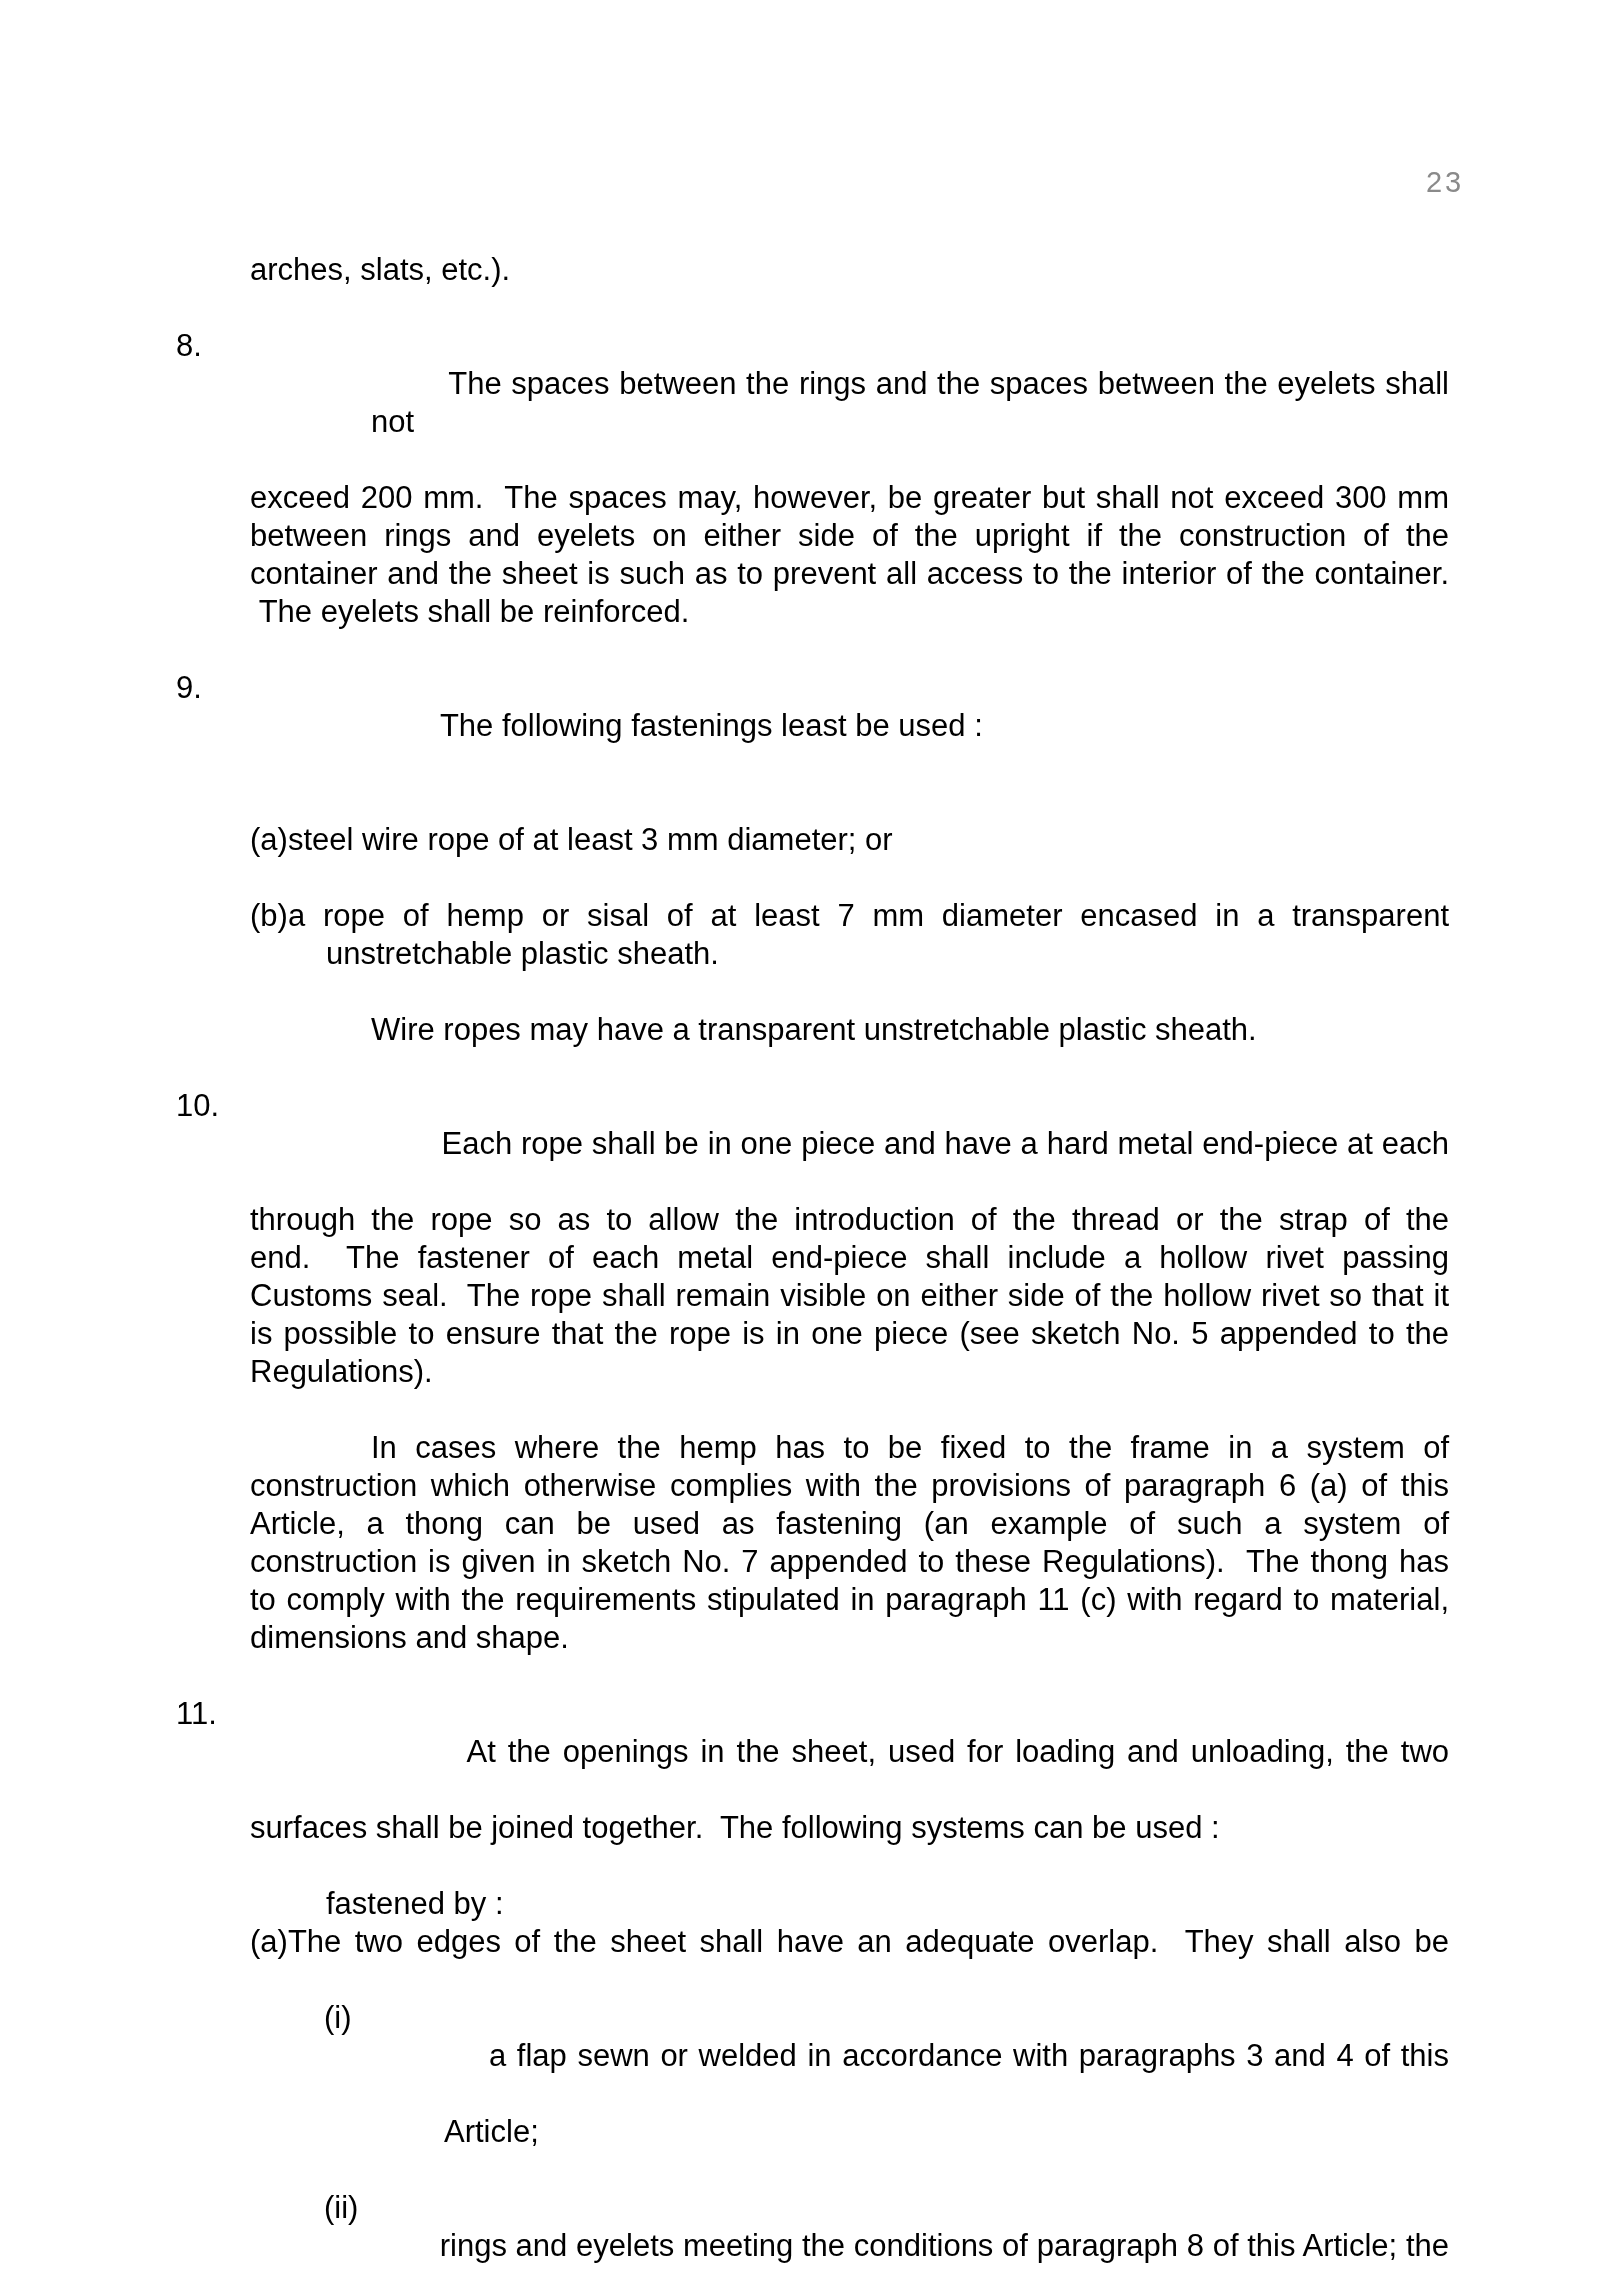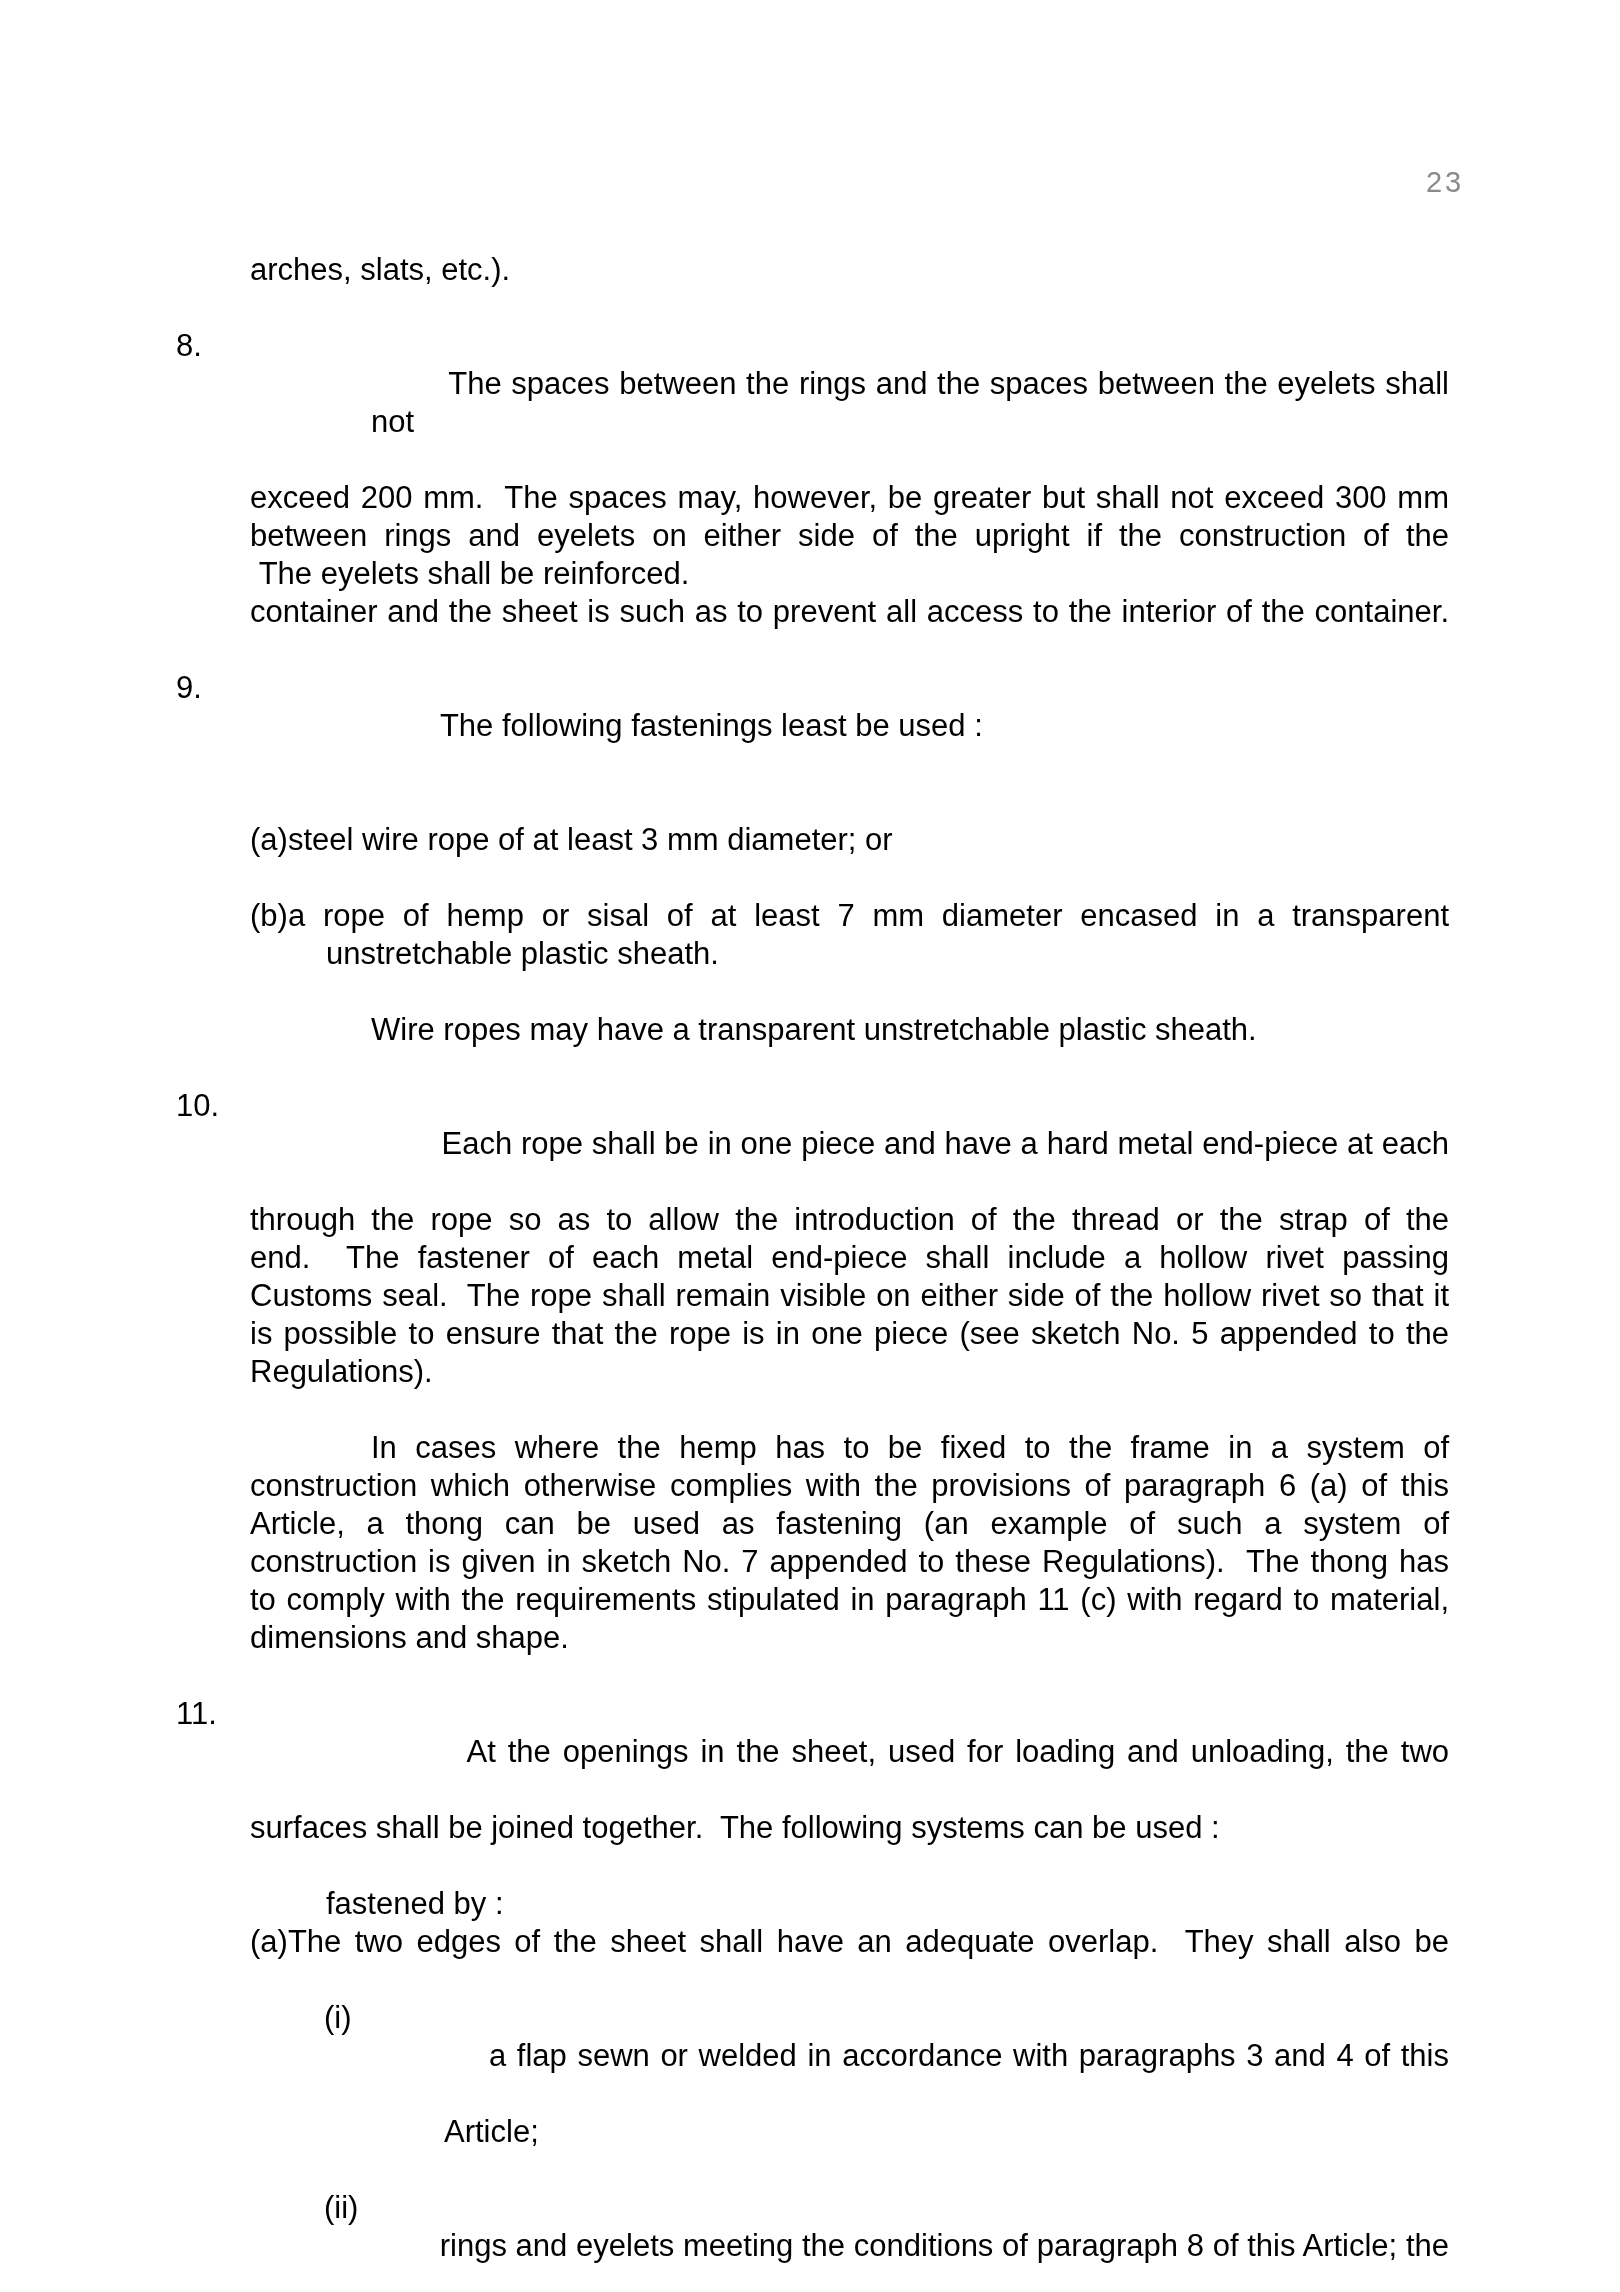--- a/index.html
+++ b/index.html
@@ -52,22 +52,22 @@
     <div class="block">
       <div class="ln">arches, slats, etc.).</div>
     </div>
 
     <div class="block">
       <div class="ln j pl-tab">
         <span class="num">8.</span><span>The spaces between the rings and the spaces between the eyelets shall not</span>
       </div>
       <div class="ln j">exceed 200 mm.  The spaces may, however, be greater but shall not exceed 300 mm</div>
       <div class="ln j">between rings and eyelets on either side of the upright if the construction of the</div>
+      <div class="ln j">container and the sheet is such as to prevent all access to the interior of the container.</div>
       <div class="ln"> The eyelets shall be reinforced.</div>
-      <div class="ln j">container and the sheet is such as to prevent all access to the interior of the container.</div>
     </div>
 
     <div class="block">
       <div class="ln pl-tab">
         <span class="num">9.</span><span>The following fastenings least be used :</span>
       </div>
     </div>
 
     <div class="block">
       <div class="ln">(a)steel wire rope of at least 3 mm diameter; or</div>

